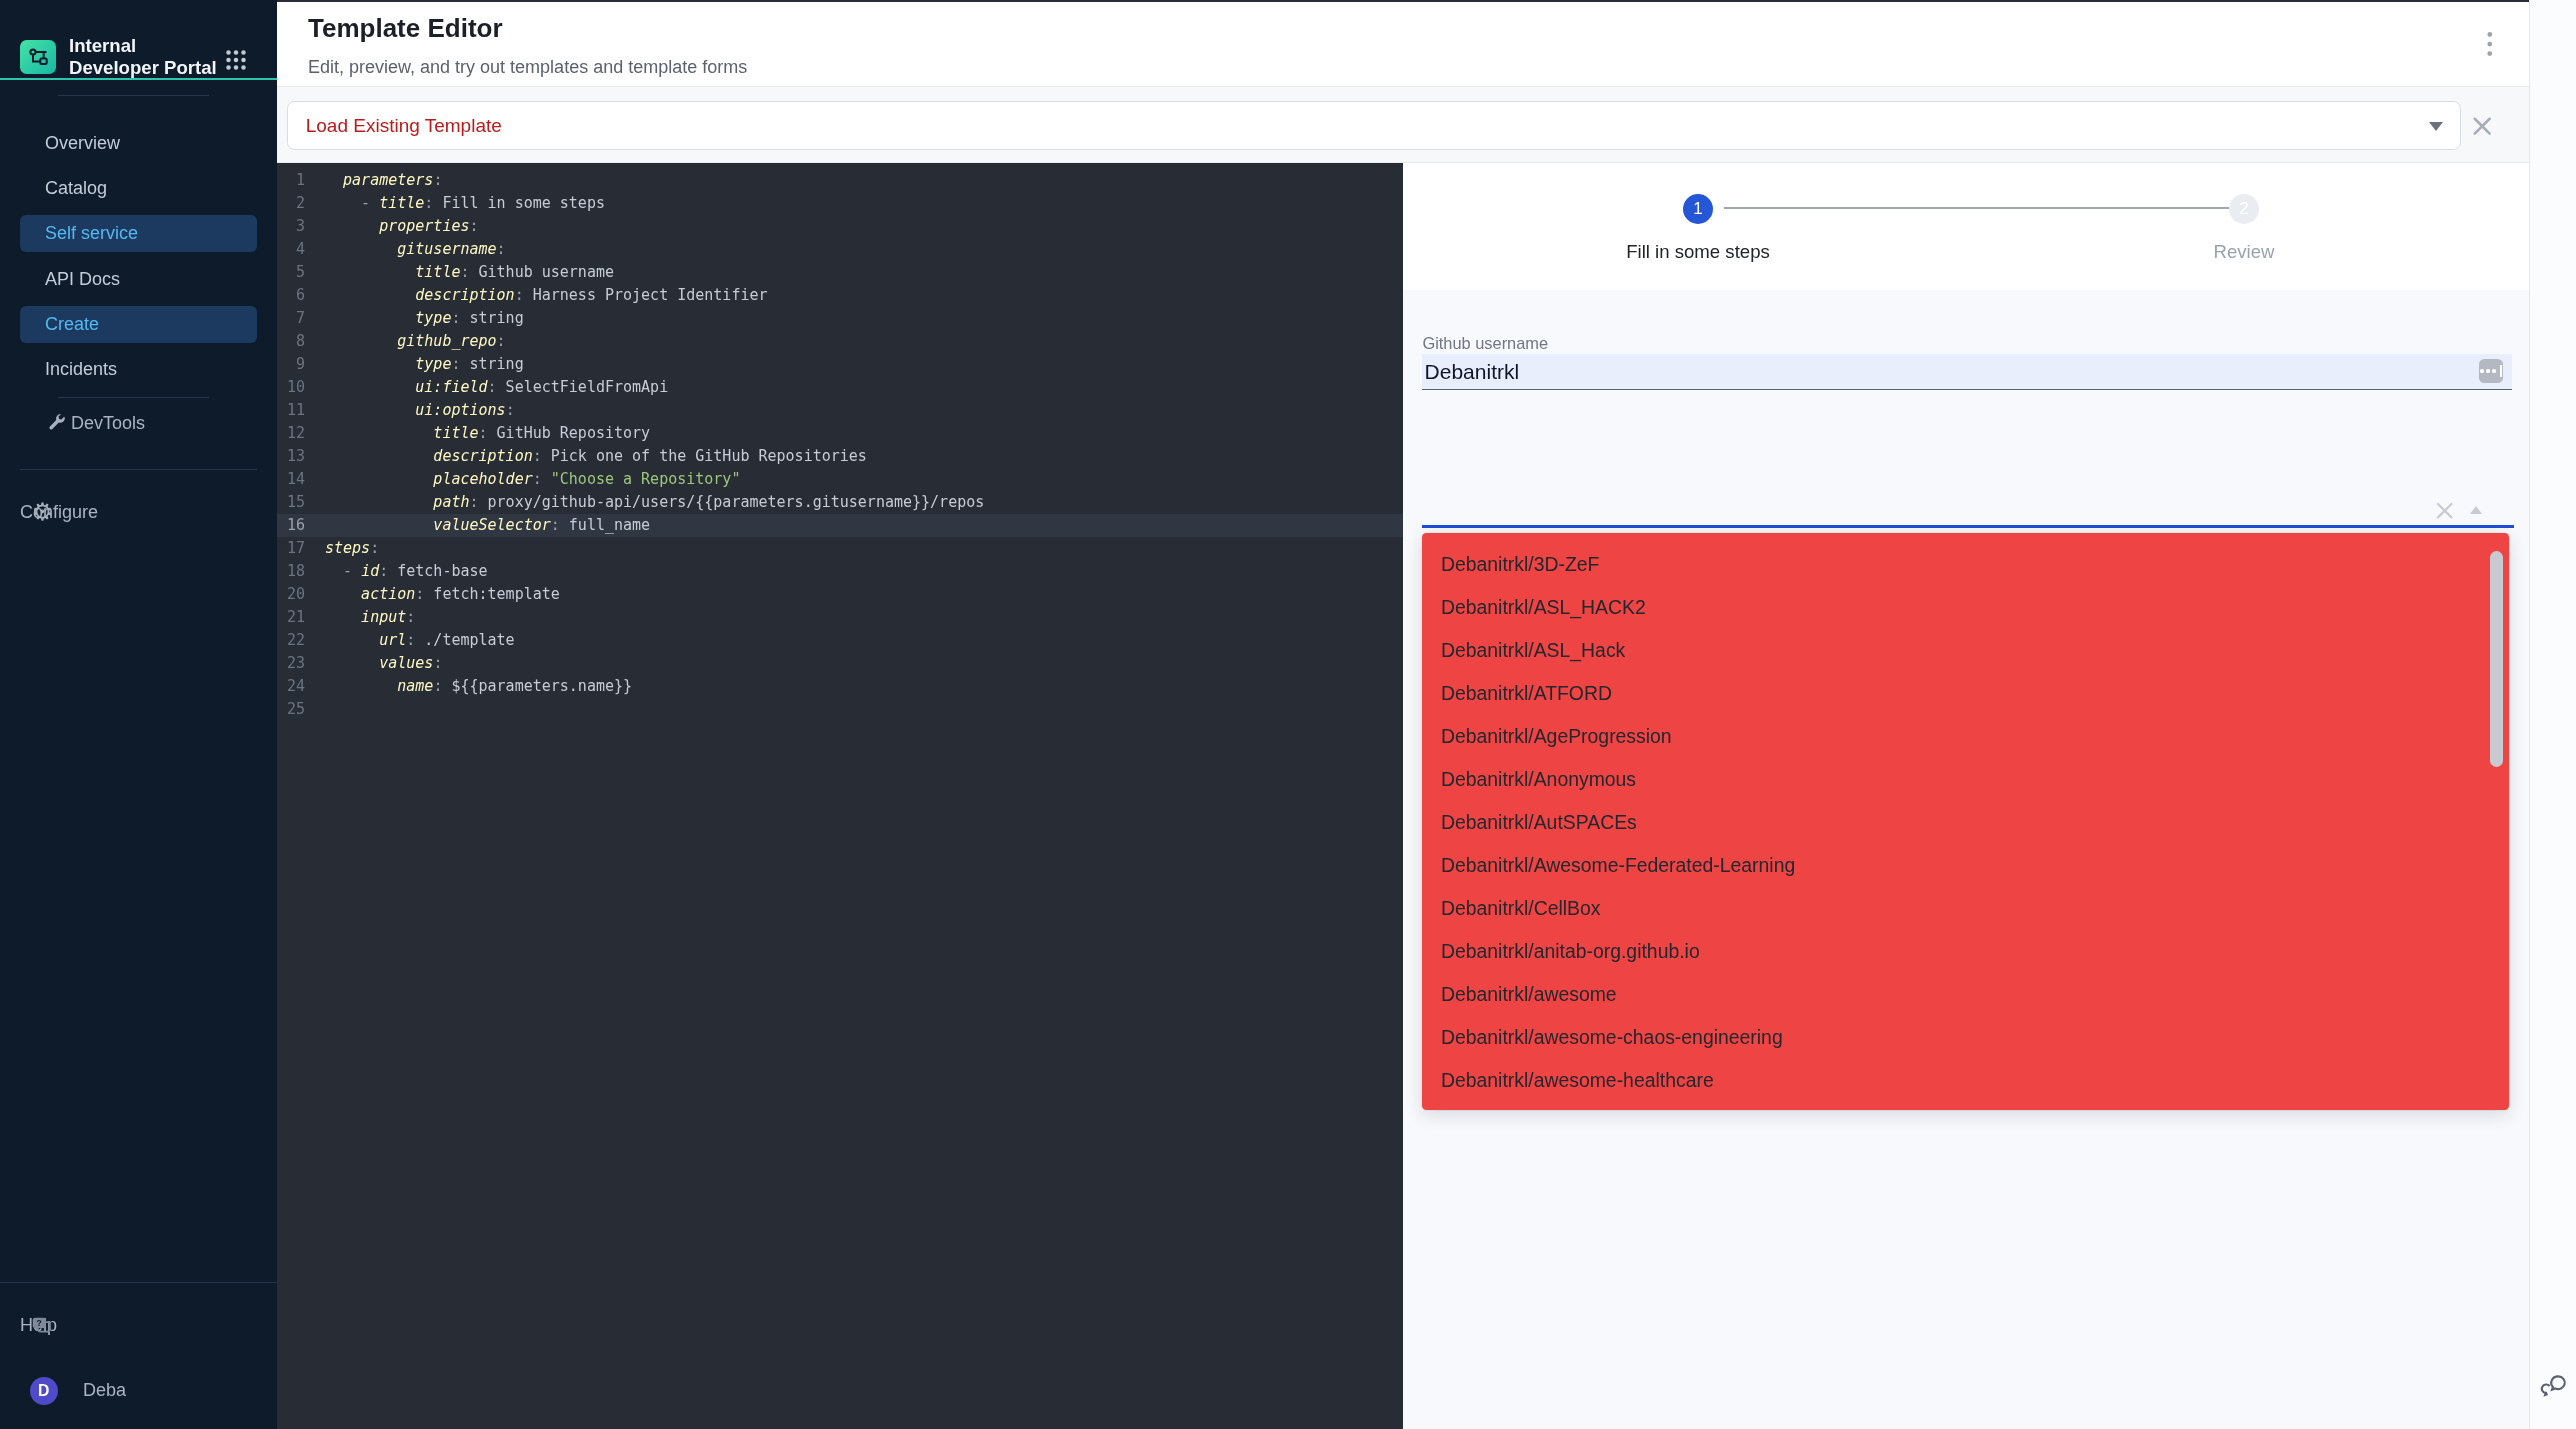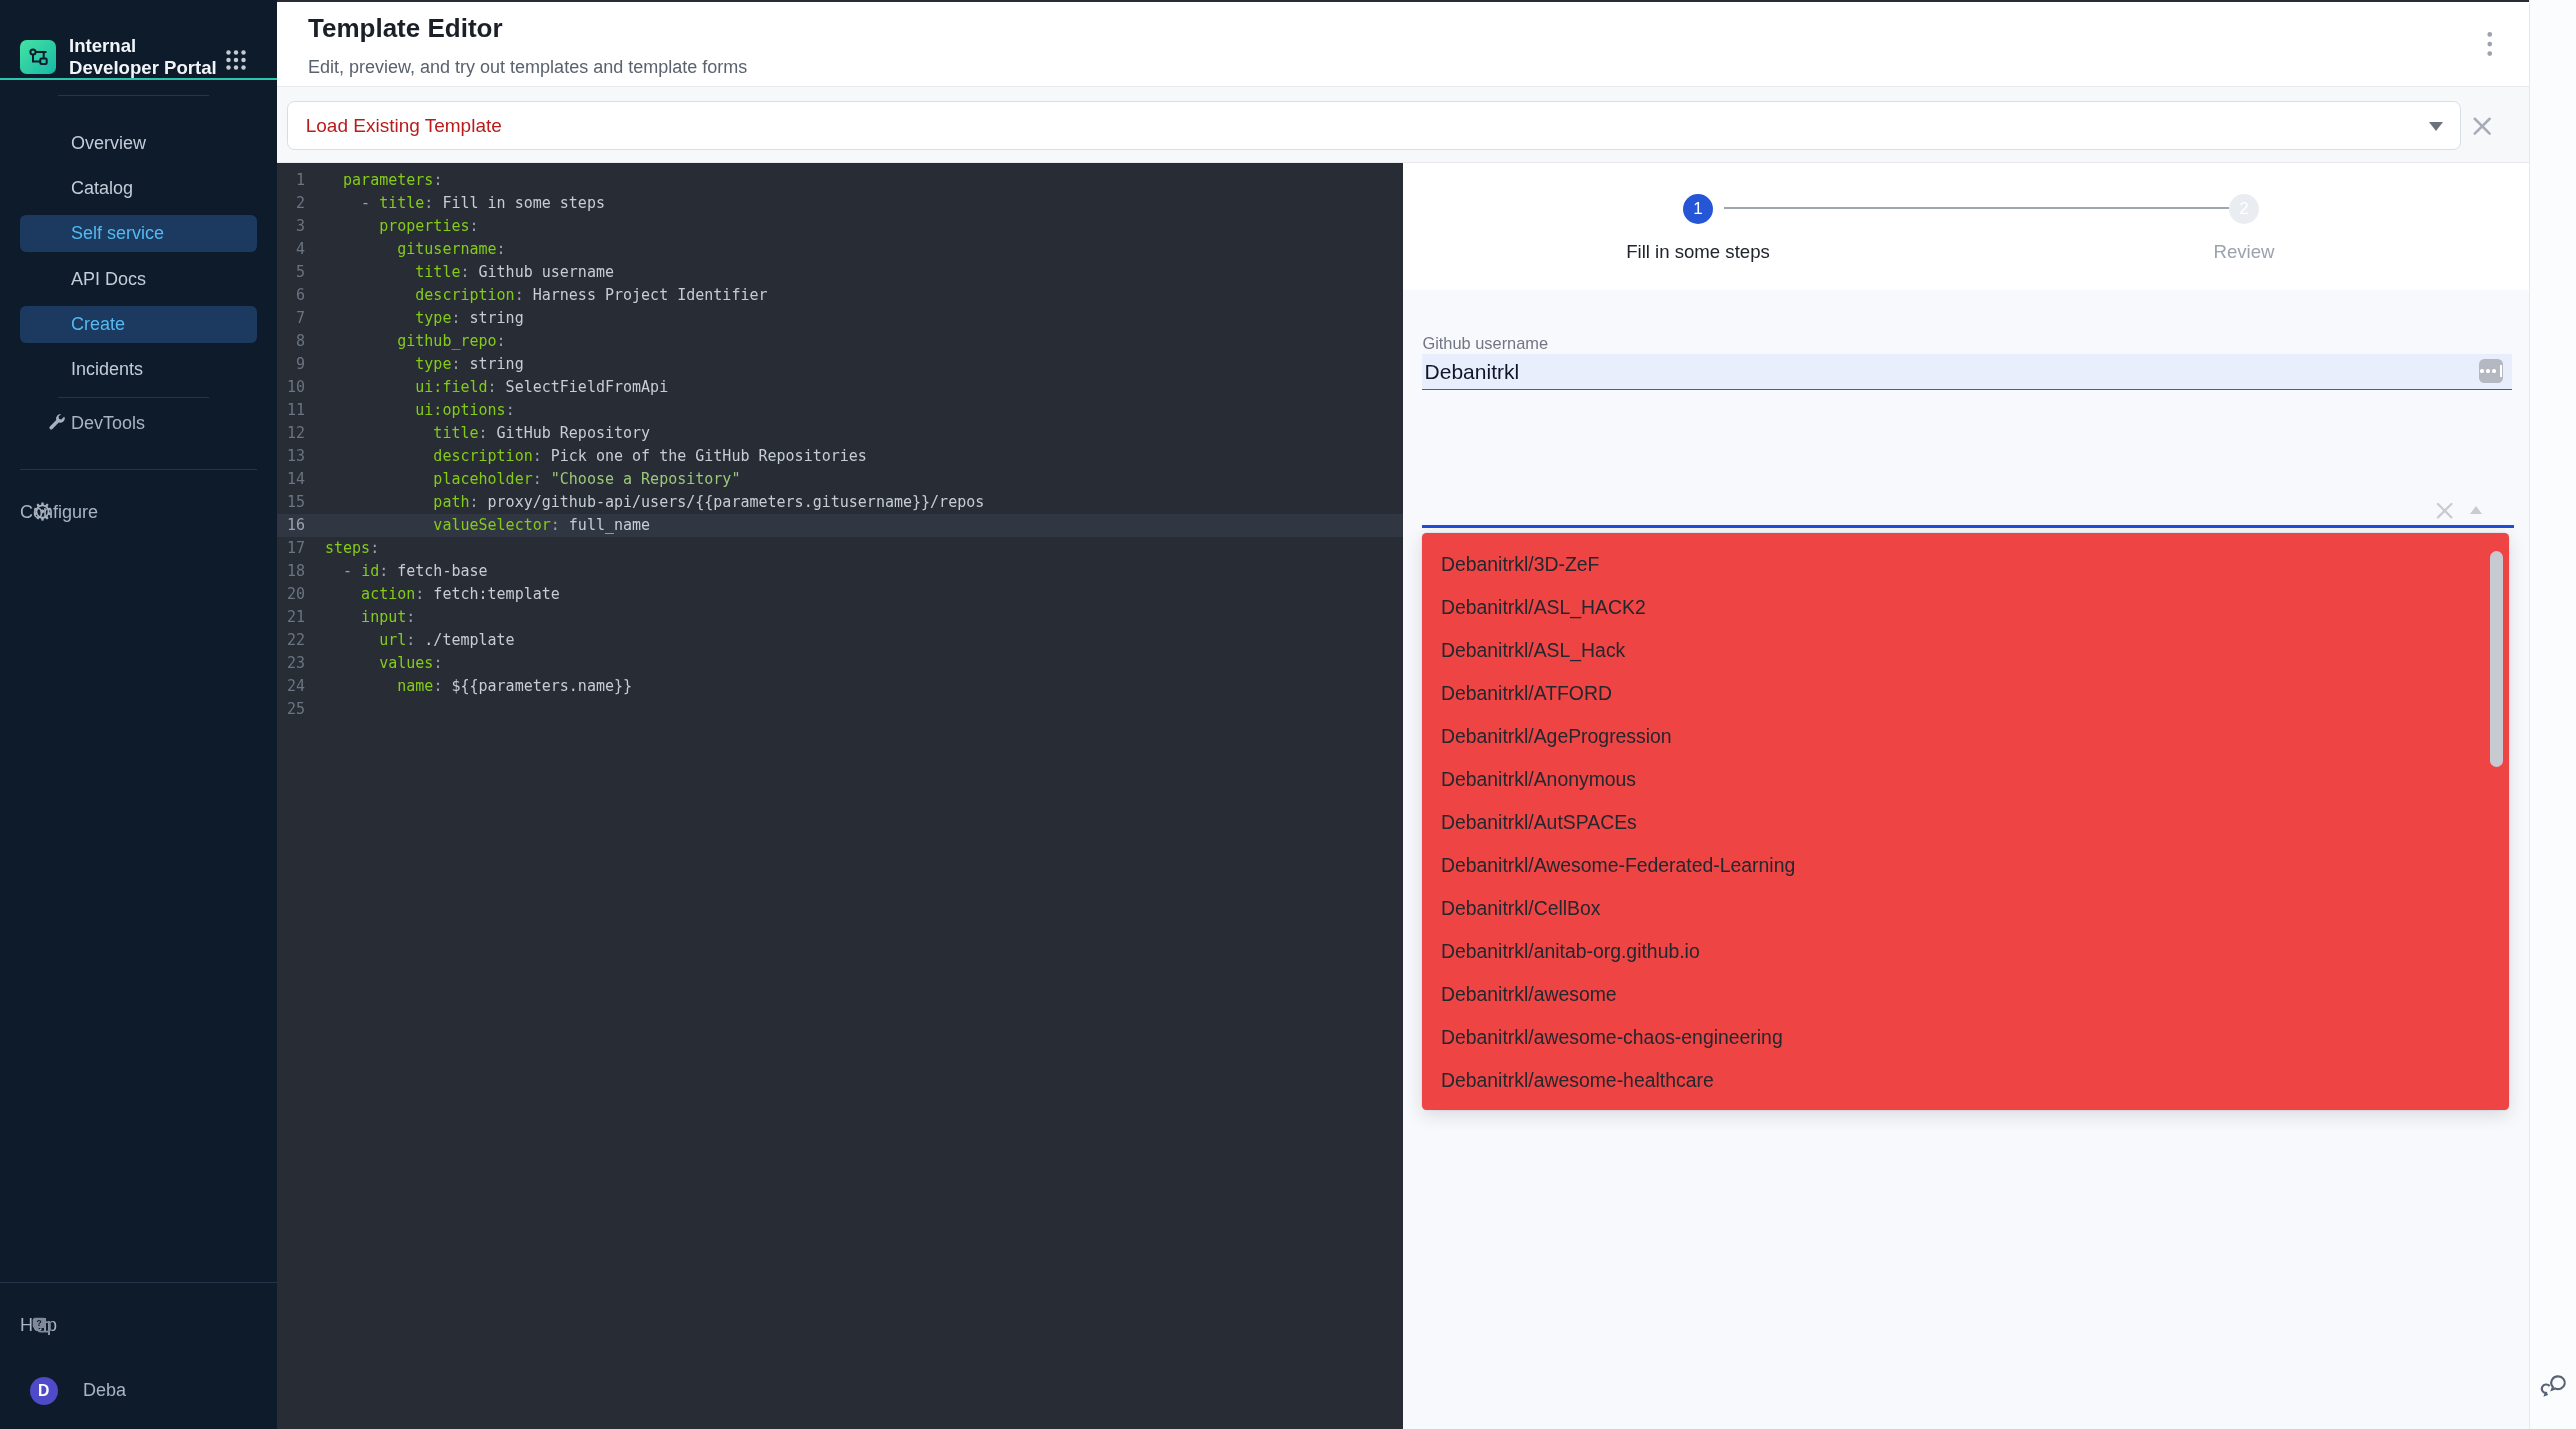--- a/index.html
+++ b/index.html
@@ -16,21 +16,21 @@
   .grid-icon{position:absolute;left:224px;top:30px;width:24px;height:24px;cursor:pointer;}
   .teal-rule{position:absolute;left:0;top:78px;width:277px;height:2.2px;background:#2cc5ae;}
   .sb-div{position:absolute;height:0.7px;background:#263449;}
   .d1{top:95px;left:58px;width:151px;}
   .d2{top:397px;left:58px;width:151px;}
   .d3{top:469px;left:20px;width:237px;}
   .d4{top:1282px;left:0;width:277px;}
   .nav{position:absolute;left:0;top:125px;width:277px;}
   .nav-item{position:relative;height:37px;margin:0 20px 8.2px 20px;border-radius:6px;
     display:flex;align-items:center;cursor:pointer;}
-  .nav-item .lbl{margin-left:51px;font-size:18px;color:#c3cdd8;}
+  .nav-item .lbl{margin-left:25px;font-size:18px;color:#c3cdd8;}
   .nav-item.active{background:#1c3a60;}
   .nav-item.active .lbl{color:#54b9f0;}
   .side-item{position:absolute;left:20px;width:237px;height:37px;display:flex;align-items:center;cursor:pointer;}
   .side-item .icon{position:absolute;left:11.2px;width:22.4px;height:22.4px;display:flex;align-items:center;justify-content:center;}
   .side-item .lbl{font-size:18px;color:#a9b4c1;}
   .devtools{top:405px;}
   .devtools .icon{left:24.6px;}
   .devtools .lbl{margin-left:51px;}
   .configure{top:494px;}
   .help{top:1307px;}
@@ -57,21 +57,21 @@
   .close-x{position:absolute;left:2194px;top:28px;width:22.4px;height:22.4px;cursor:pointer;}
 
   
   .editor{position:absolute;left:277px;top:163px;width:1126px;height:1266px;background:#272c35;
     font-family:"DejaVu Sans Mono", monospace;font-size:15px;padding-top:6px;box-sizing:border-box;cursor:text;}
   .code-line{height:23px;line-height:23px;white-space:pre;}
   .code-line.active{background:#313742;}
   .ln{display:inline-block;width:28px;text-align:right;color:#6b7480;}
   .code-line.active .ln{color:#9aa3ad;}
   .code{margin-left:20px;}
-  .tk{color:#84cc16;}
+  .tk{color:#fef9c3;font-style:italic;}
   .tp{color:#9aa2ac;}
   .tv{color:#c6cdd5;}
   .ts{color:#9cc87c;}
 
   
   .panel{position:absolute;left:1403px;top:163px;width:1126px;height:1266px;background:#f8f9fc;}
   .stepper{position:absolute;left:0;top:0;width:1126px;height:127px;background:#ffffff;}
   .step-circle{position:absolute;width:30px;height:30px;border-radius:50%;display:flex;align-items:center;
     justify-content:center;font-size:17px;}
   .step-1{left:280px;top:31px;background:#2456d6;color:#ffffff;}

